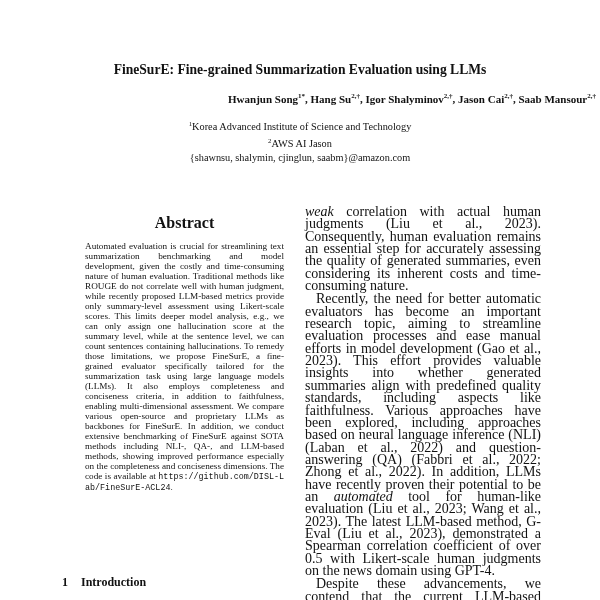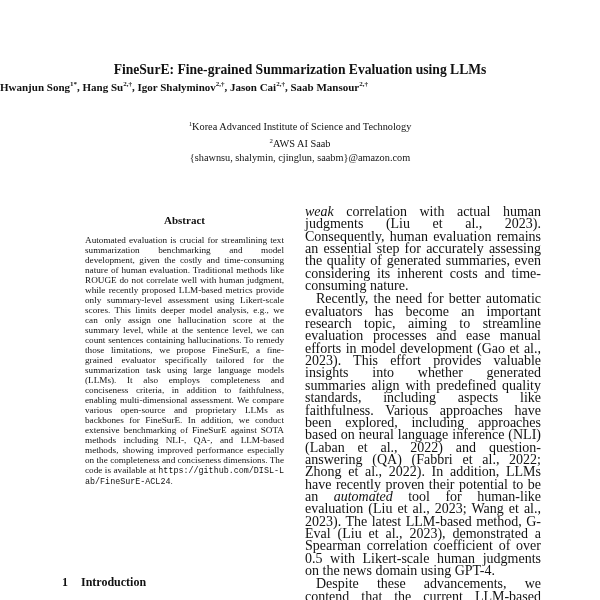--- a/index.html
+++ b/index.html
@@ -9,35 +9,35 @@
     background:#ffffff;
     overflow:hidden;
     font-family:"Liberation Serif", serif;
     color:#111;
   }
   .title{
     position:absolute;top:62px;left:0;width:600px;
     text-align:center;font-weight:bold;font-size:13.6px;
   }
   .authors{
-    position:absolute;top:80px;left:0;width:596px;
-    text-align:left;font-weight:bold;font-size:11px;
+    position:absolute;top:92px;left:0;width:596px;
+    text-align:right;font-weight:bold;font-size:11px;
   }
   .authors sup{font-size:7px;font-weight:bold;}
   .affil-block{
     position:absolute;top:117px;left:0;width:600px;
     text-align:center;font-size:10.3px;line-height:13.5px;
   }
   .affil-block sup{font-size:6.8px;}
   .col-left{
     position:absolute;left:62px;top:214px;width:236px;
   }
   .abstract-inner{margin-left:23px;margin-right:14px;}
   .abstract-heading{
-    text-align:center;font-weight:bold;font-size:11px;margin-bottom:9px;
+    text-align:center;font-weight:bold;font-size:16px;margin-bottom:9px;
   }
   .abstract-body{
     font-size:9.2px;line-height:10px;text-align:justify;
   }
   .mono{
     font-family:"Liberation Mono", monospace;
     font-size:8.4px;word-break:break-all;
   }
   .section-heading{
     position:absolute;left:62px;top:575px;
@@ -58,21 +58,21 @@
 <div class="page">
 
   <div class="title">FineSurE: Fine-grained Summarization Evaluation using LLMs</div>
 
   <div class="authors">
     <span><span>Hwanjun Song</span><sup>1*</sup><span>,  </span></span><span><span>Hang Su</span><sup>2,†</sup><span>,  </span></span><span><span>Igor Shalyminov</span><sup>2,†</sup><span>,  </span></span><span><span>Jason Cai</span><sup>2,†</sup><span>,  </span></span><span><span>Saab Mansour</span><sup>2,†</sup><span></span></span>
   </div>
 
   <div class="affil-block">
     <div><sup>1</sup><span>Korea Advanced Institute of Science and Technology</span></div>
-    <div><sup>2</sup><span>AWS AI Saab</span></div>
+    <div><sup>2</sup><span>AWS AI Jason</span></div>
     <div>{shawnsu, shalymin, cjinglun, saabm}@amazon.com</div>
   </div>
 
   <div class="col-left">
     <div class="abstract-inner">
       <div class="abstract-heading">Abstract</div>
       <div class="abstract-body"><span>Automated evaluation is crucial for streamlining text summarization benchmarking and model development, given the costly and time-consuming nature of human evaluation. Traditional methods like ROUGE do not correlate well with human judgment, while recently proposed LLM-based metrics provide only summary-level assessment using Likert-scale scores. This limits deeper model analysis, e.g., we can only assign one hallucination score at the summary level, while at the sentence level, we can count sentences containing hallucinations. To remedy those limitations, we propose FineSurE, a fine-grained evaluator specifically tailored for the summarization task using large language models (LLMs). It also employs completeness and conciseness criteria, in addition to faithfulness, enabling multi-dimensional assessment. We compare various open-source and proprietary LLMs as backbones for FineSurE. In addition, we conduct extensive benchmarking of FineSurE against SOTA methods including NLI-, QA-, and LLM-based methods, showing improved performance especially on the completeness and conciseness dimensions. The code is available at </span><span class="mono">https://github.com/DISL-Lab/FineSurE-ACL24</span><span>.</span></div>
     </div>
   </div>
 

